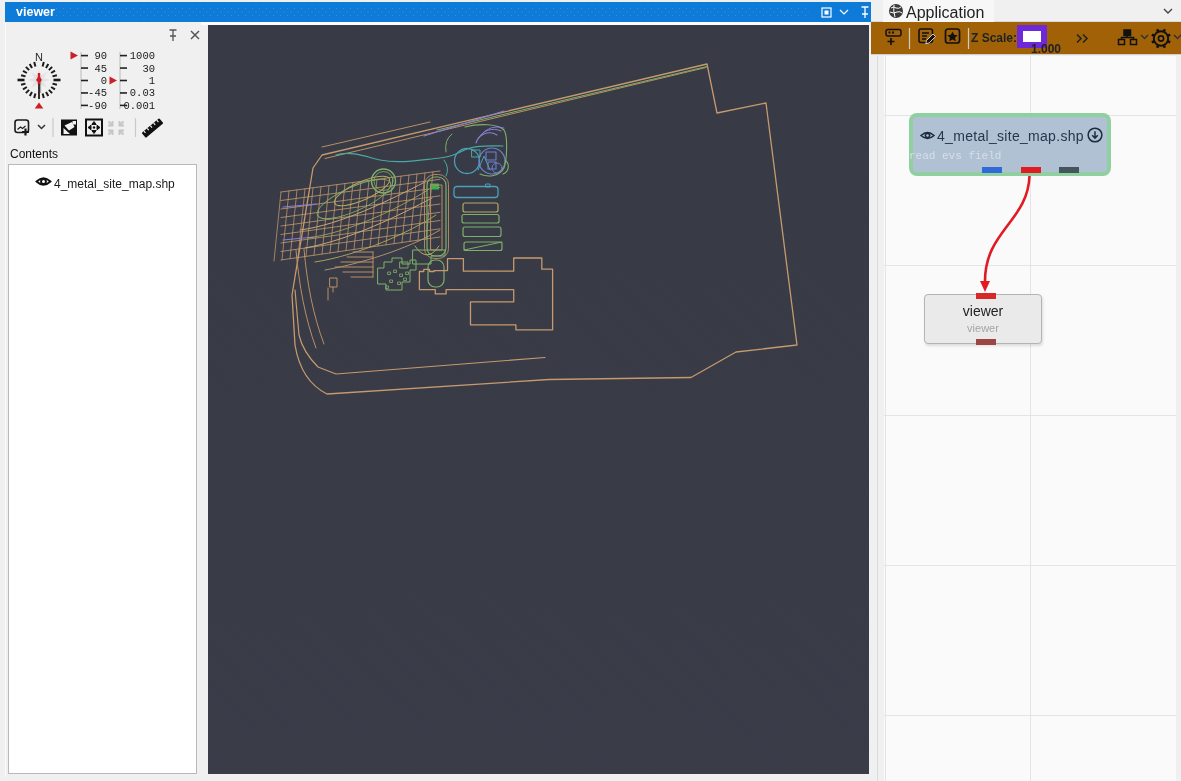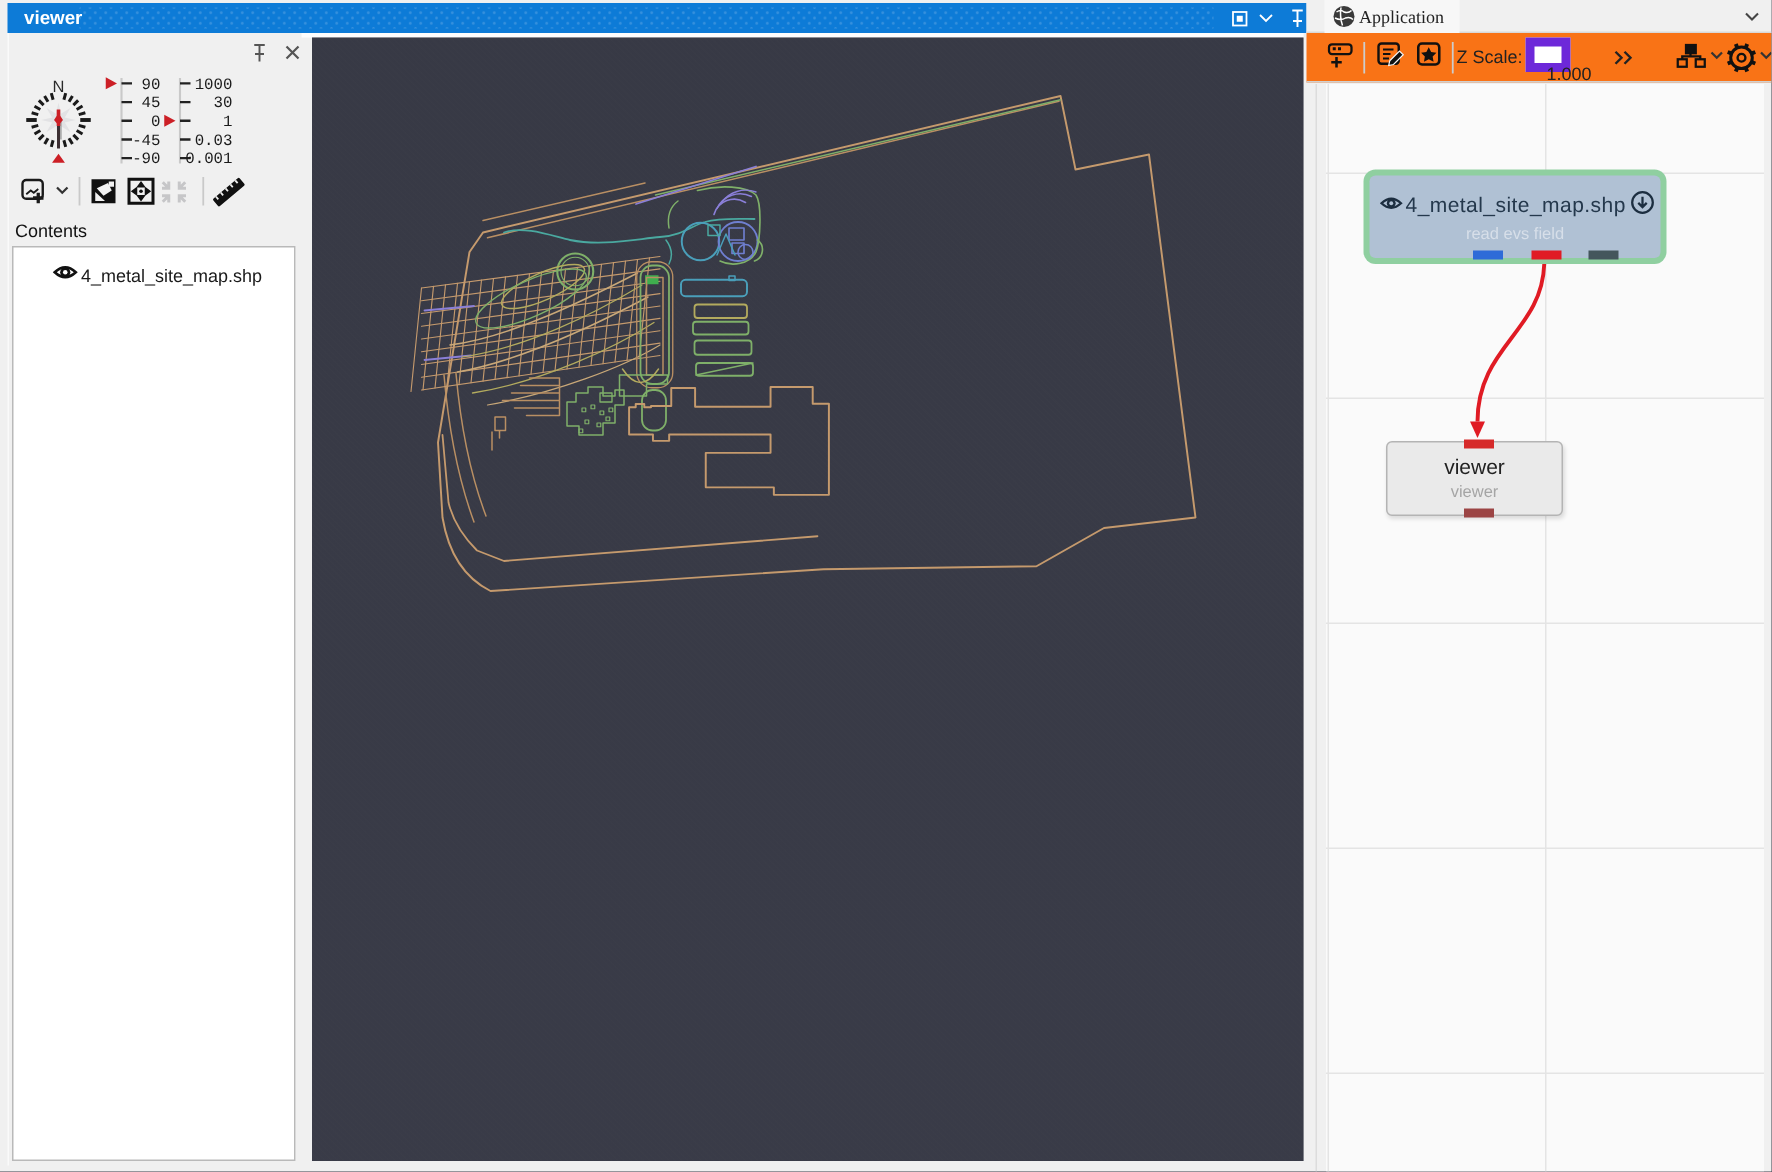--- a/index.html
+++ b/index.html
@@ -23,32 +23,32 @@
   #listbox { left:8px; top:164px; width:189px; height:610px; background:#fff; border:1px solid #b9b9b9; }
   #listbox .item { position:absolute; left:31px; top:12px; font-size:12px; color:#1a1a1a; }
 
   
   #viewport { left:208px; top:25px; width:661px; height:749px; background-color:#383a46;
     background-image:linear-gradient(#35374232, #3b3d4a66),
       repeating-linear-gradient(45deg, rgba(255,255,255,0.008) 0 1px, rgba(0,0,0,0) 1px 3px); }
 
   
   #rtabbar { left:871px; top:0; width:310px; height:22px; background:#f0f0f0; border-bottom:1px solid #d9d9d9; }
-  #rtab { position:absolute; left:12px; top:0px; height:22px; padding:4px 10px 0 23px; background:#f7f7f7; font-size:12px; color:#222;font-family:Liberation Serif, serif; }
-  #rtoolbar { left:871px; top:22px; width:310px; height:33px; background:#f97316; border-bottom:1px solid #d0d0d0; }
+  #rtab { position:absolute; left:12px; top:0px; height:22px; padding:4px 10px 0 23px; background:#f7f7f7; font-size:16px; color:#222; }
+  #rtoolbar { left:871px; top:22px; width:310px; height:33px; background:#a16207; border-bottom:1px solid #d0d0d0;font-weight:bold; }
   #workspace { left:884px; top:56px; width:292px; height:725px; background:#fafafa; }
   .gridv { position:absolute; top:0; bottom:0; width:1px; background:#e4e4e4; }
   .gridh { position:absolute; left:0; right:0; height:1px; background:#e4e4e4; }
 
   
   #node1 { position:absolute; left:25px; top:57px; width:202px; height:63px;
      background:#8fcfa0; border-radius:8px; }
   #node1 .fill { position:absolute; left:4px; top:4px; right:4px; bottom:4px; background:#b0c1d4; border-radius:4px; }
   #node1 .title { position:absolute; left:28px; top:15px; font-size:14px; color:#24384c; letter-spacing:0.3px; }
-  #node1 .sub { position:absolute; left:0; right:0; top:37px; text-align:center; font-size:11px; color:#d7dfe9; }
+  #node1 .sub { position:absolute; left:0; right:0; top:37px; text-align:left; font-size:11px; color:#d7dfe9;font-family:Liberation Mono, monospace; }
   .port { position:absolute; height:6px; width:20px; }
 
   #node2 { position:absolute; left:40px; top:238px; width:118px; height:50px;
      background:#eaeaea; border:1px solid #b4b4b4; border-radius:4px; box-shadow:1px 2px 3px rgba(0,0,0,0.12); }
   #node2 .title { position:absolute; left:0; right:0; top:8px; text-align:center; font-size:14px; color:#222; }
   #node2 .sub { position:absolute; left:0; right:0; top:27px; text-align:center; font-size:11px; color:#a5a5a5; }
 </style>
 </head>
 <body>
 

